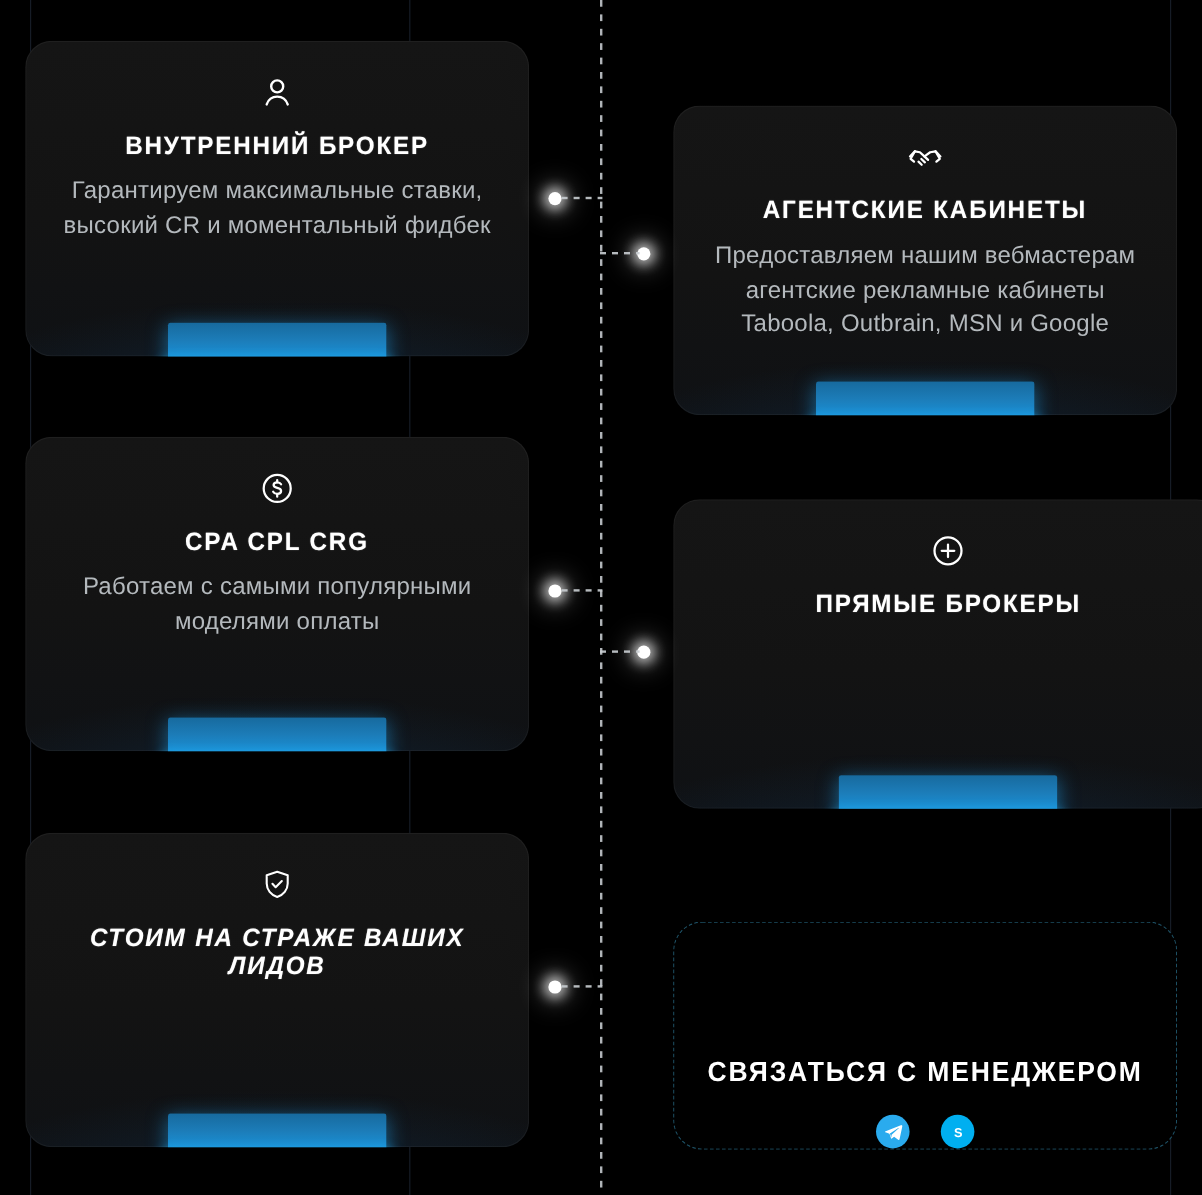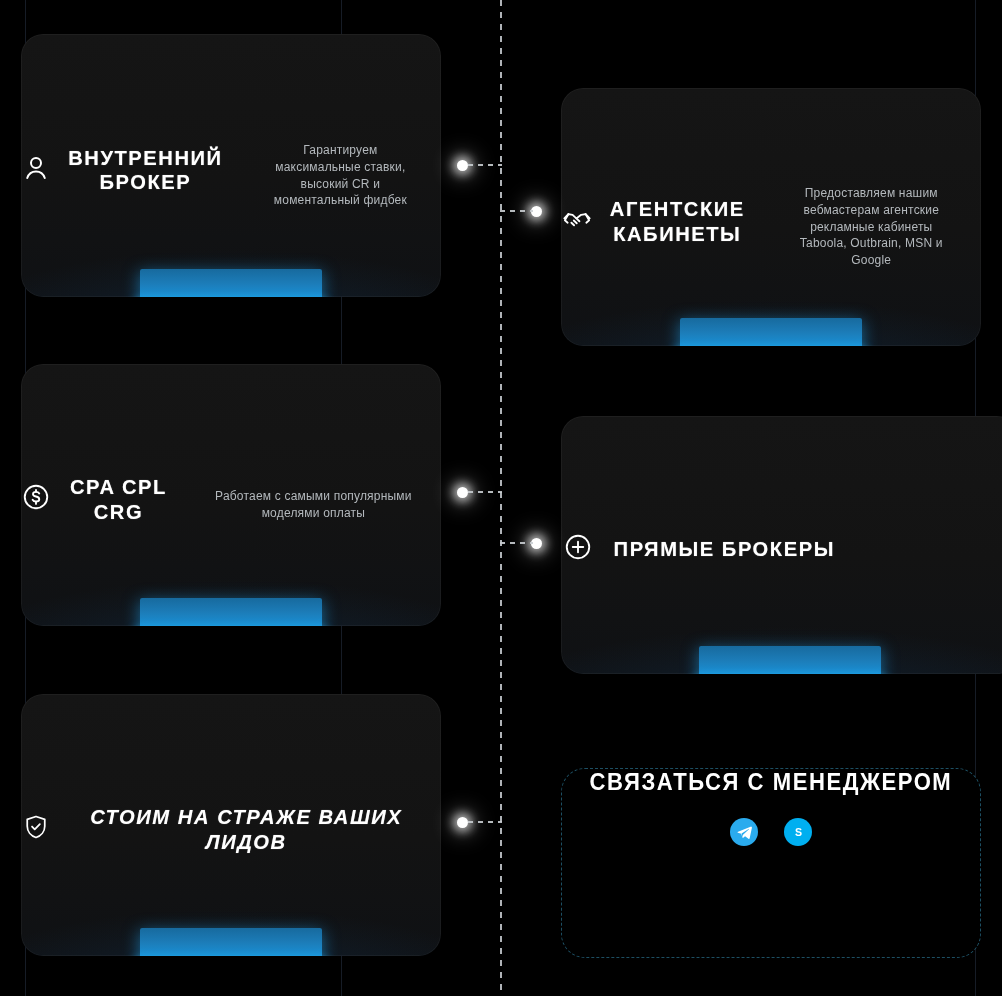--- a/index.html
+++ b/index.html
@@ -29,22 +29,22 @@
     border-radius:22px;
     background:
       radial-gradient(120% 70% at 50% 128%, rgba(40,130,200,.40) 0%, rgba(25,80,130,.16) 38%, rgba(18,18,18,0) 66%),
       linear-gradient(180deg,#151515 0%, #131313 55%, #0f1114 100%);
     box-shadow:inset 0 0 0 1px rgba(255,255,255,.045);
     overflow:hidden;
     box-sizing:border-box;
   }
   .card-inner{
     position:relative;width:100%;height:100%;
-    display:flex;flex-direction:row;align-items:center;
-    padding-top:10px;
+    display:flex;flex-direction:column;align-items:center;
+    padding-top:26px;
   }
   .icon{
     width:34px;height:34px;display:flex;align-items:center;justify-content:center;
     color:#fff;margin-bottom:16px;
   }
   .icon svg{display:block;}
   .c-title{
     color:#ffffff;
     font-weight:700;
     font-size:21px;
@@ -52,21 +52,21 @@
     line-height:1.16;
     text-align:center;
     margin:0 0 11px 0;
     padding:0 14px;
     font-stretch:condensed;
     transform:scaleX(.96);
     text-shadow:0 0 1px rgba(255,255,255,.5);
   }
   .c-desc{
     color:#b4b9bd;
-    font-size:12px;
+    font-size:20px;
     line-height:1.41;
     text-align:center;
     margin:0;
     padding:0 26px;
     letter-spacing:.2px;
   }
 
   
   .bluebar{
     position:absolute;
@@ -95,21 +95,21 @@
   #card-5{left:21px;top:694px;width:420px;height:262px;font-style:italic;}
   #card-5 .bluebar{bottom:-6px;}
 
   
   #contact-card{
     position:absolute;left:561px;top:768px;width:420px;height:190px;
     border-radius:24px;
     background:#000;
     border:1px dashed #1d4f63;
     box-sizing:border-box;
-    display:flex;flex-direction:column;align-items:center;justify-content:flex-start;
+    display:flex;flex-direction:column;align-items:center;justify-content:flex-end;
   }
   .contact-title{
     color:#fff;font-weight:700;font-size:23px;letter-spacing:1.6px;
     line-height:1.18;text-align:center;margin:0 0 22px 0;transform:scaleX(.96);
   }
   .socials{display:flex;gap:26px;align-items:center;}
   .social{
     width:28px;height:28px;border-radius:50%;
     display:flex;align-items:center;justify-content:center;
   }

